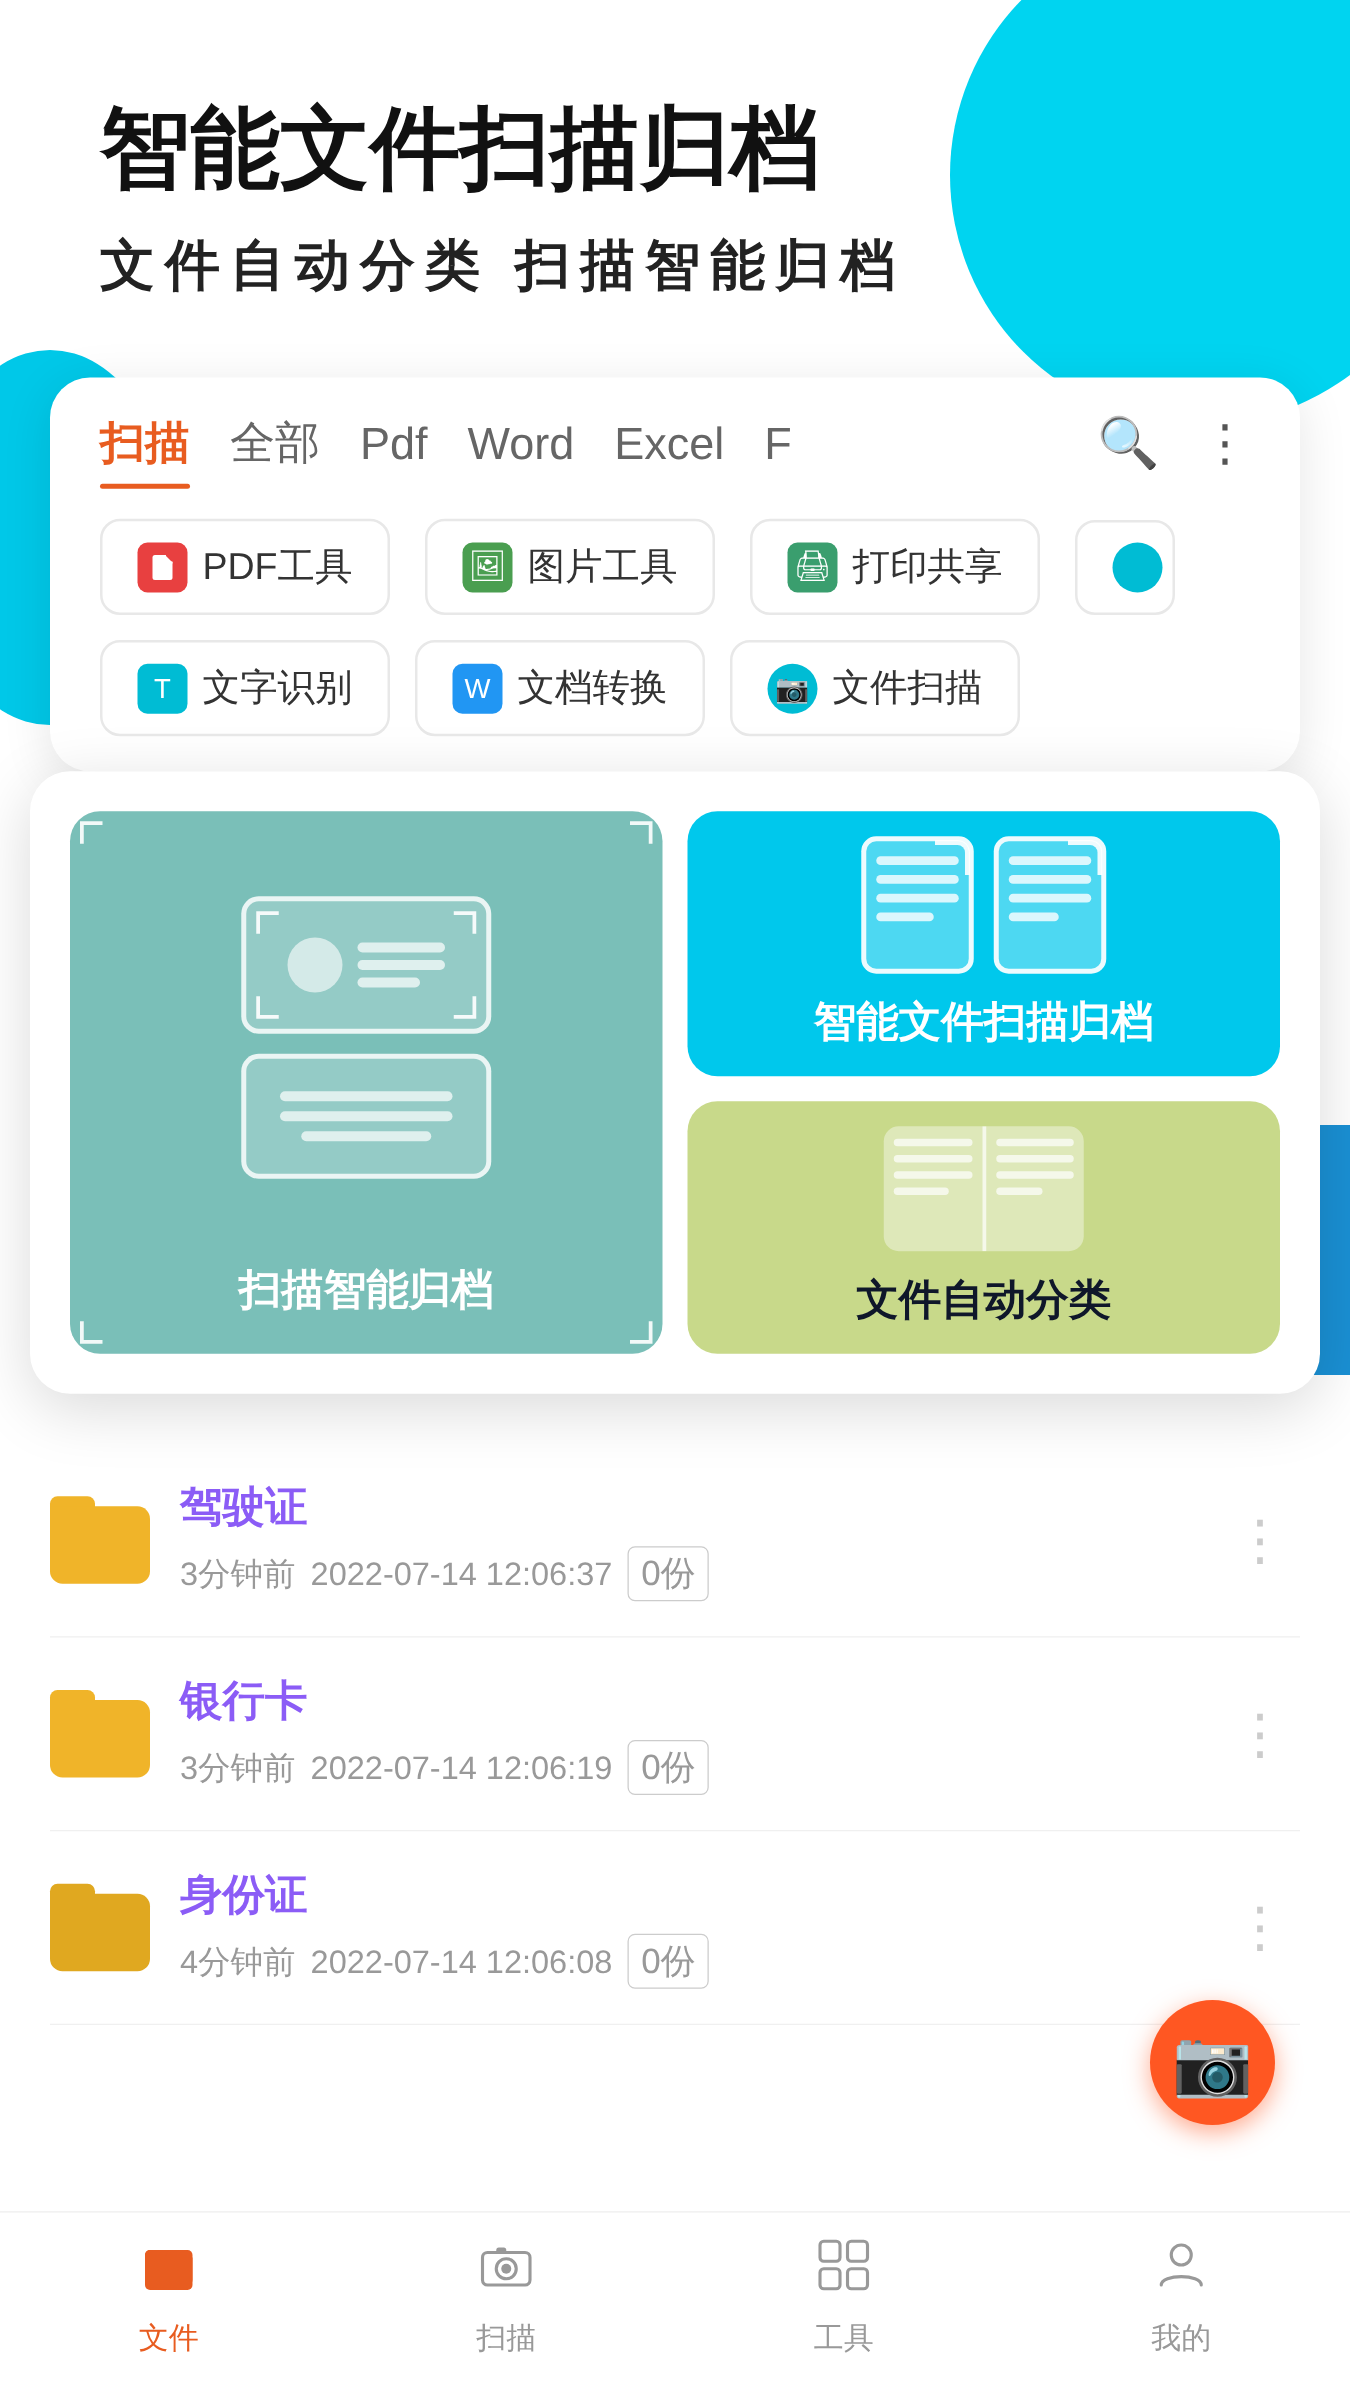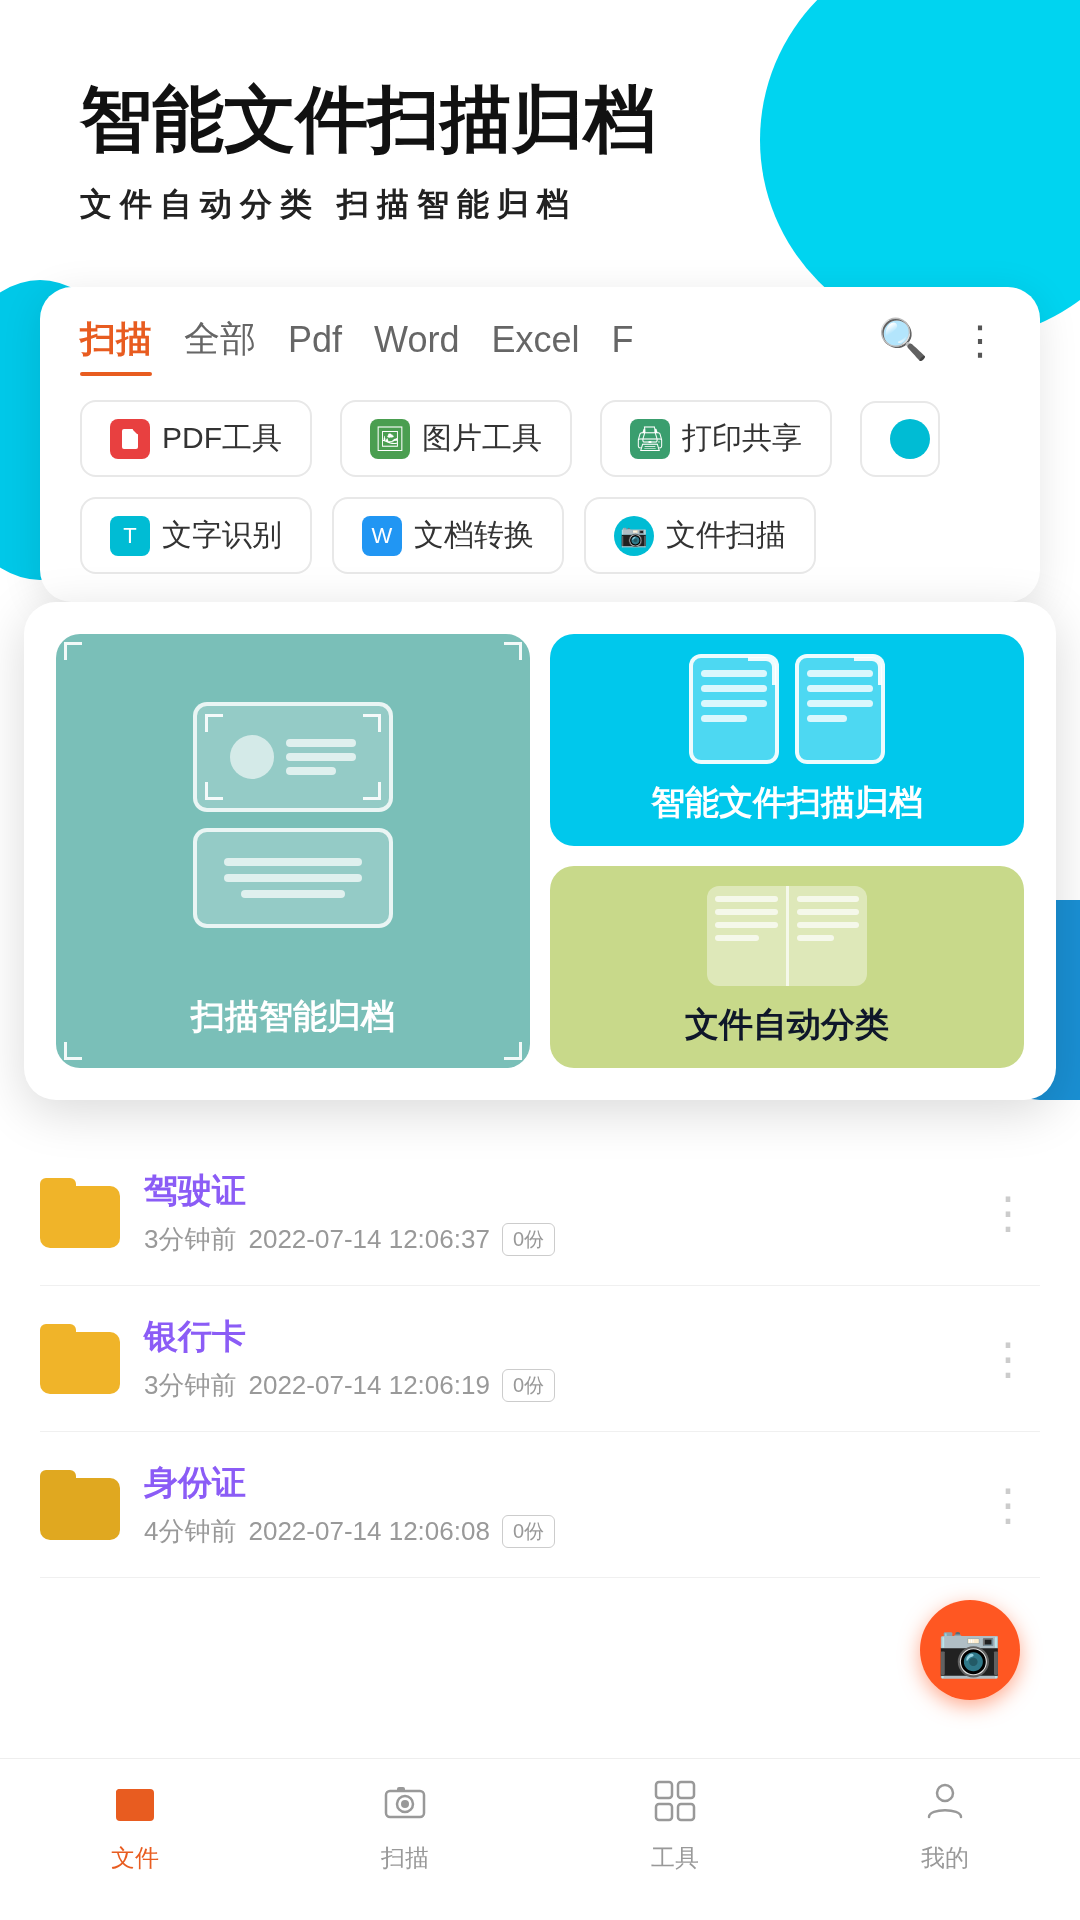--- a/index.html
+++ b/index.html
@@ -56,21 +56,21 @@
 
     .hero-title {
       font-size: 72px;
       font-weight: 900;
       color: #111;
       line-height: 1.1;
       margin-bottom: 24px;
     }
 
     .hero-subtitle {
-      font-size: 32px;
+      font-size: 44px;
       font-weight: 600;
       color: #222;
       letter-spacing: 8px;
     }
 
     
     .main-card {
       position: relative;
       z-index: 2;
       background: #fff;
@@ -448,21 +448,21 @@
       color: #999;
       display: flex;
       align-items: center;
       gap: 12px;
     }
 
     .file-badge {
       border: 1px solid #ccc;
       border-radius: 6px;
       padding: 2px 10px;
-      font-size: 20px;
+      font-size: 28px;
       color: #999;
     }
 
     .file-menu {
       font-size: 44px;
       color: #ccc;
       cursor: pointer;
       padding: 10px;
     }
 
@@ -478,21 +478,21 @@
       color: white;
       font-size: 52px;
       box-shadow: 0 6px 20px rgba(255,87,34,0.5);
       z-index: 10;
       cursor: pointer;
     }
 
     
     .bottom-nav {
       position: fixed;
-      bottom: 16px; left: 0;
+      bottom: 4px; left: 0;
       width: 1080px;
       background: #fff;
       border-top: 1px solid #eee;
       display: flex;
       z-index: 20;
       padding: 20px 0 30px 0;
     }
 
     .nav-item {
       flex: 1;

